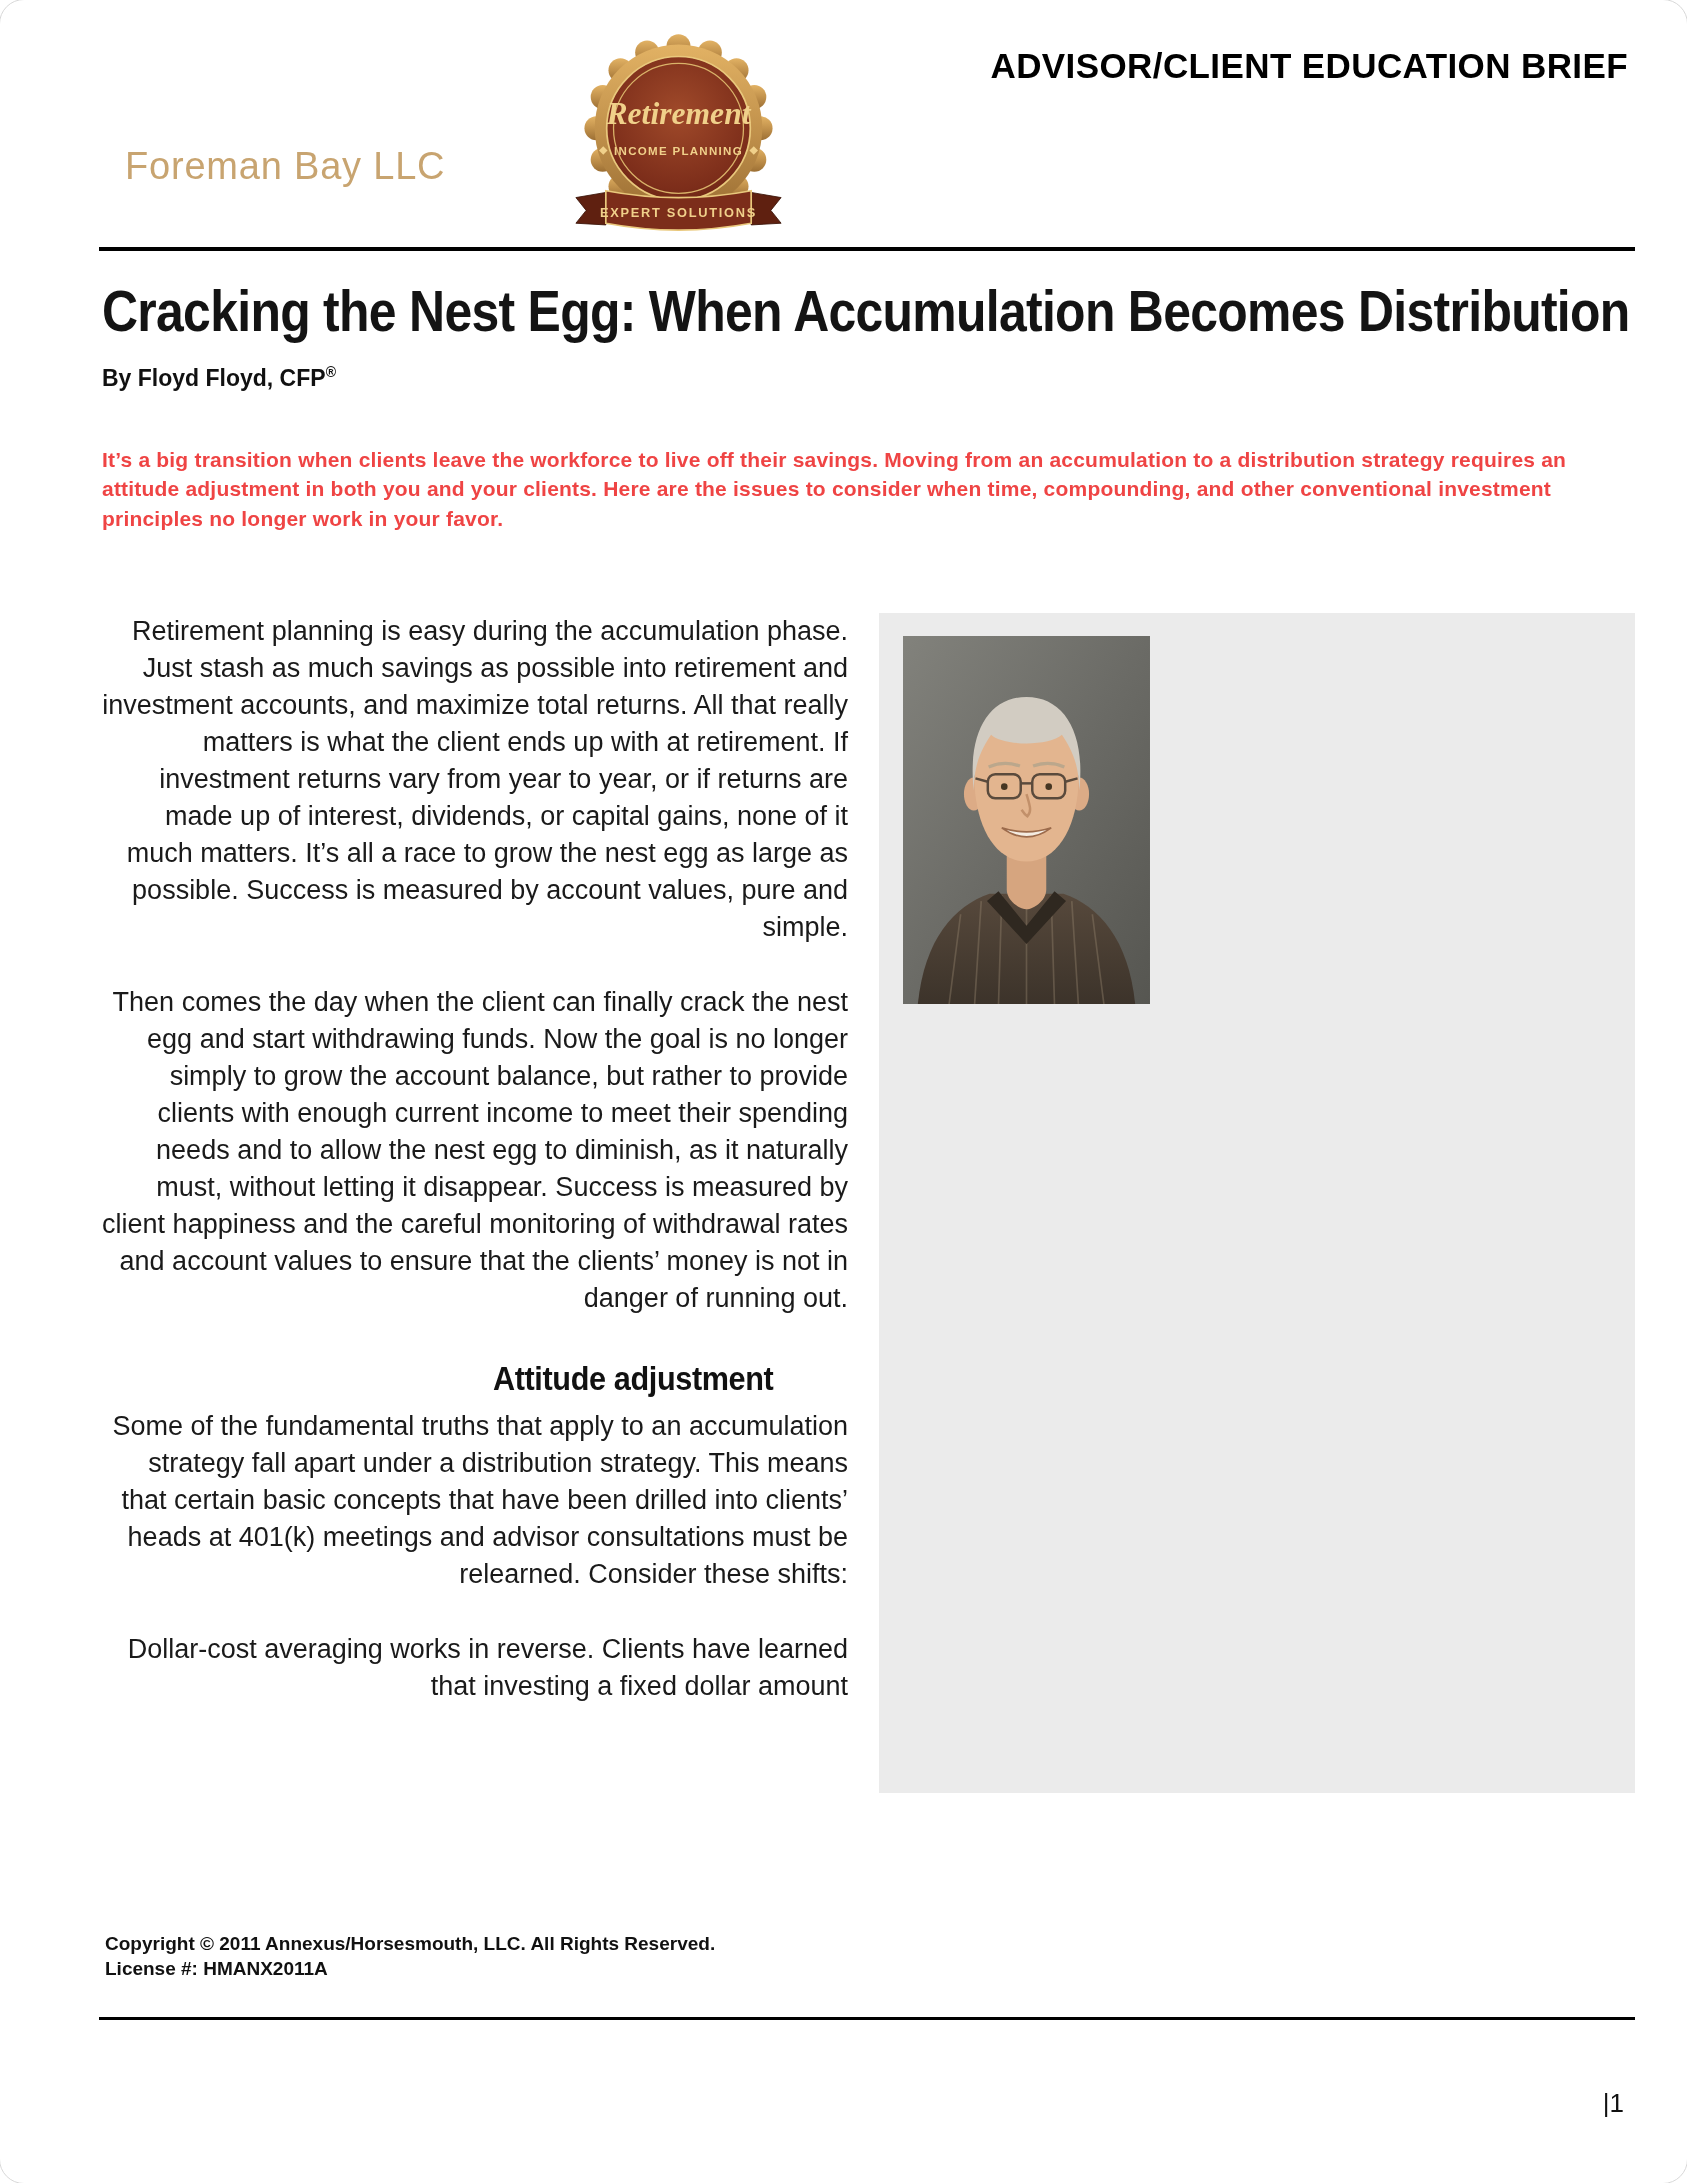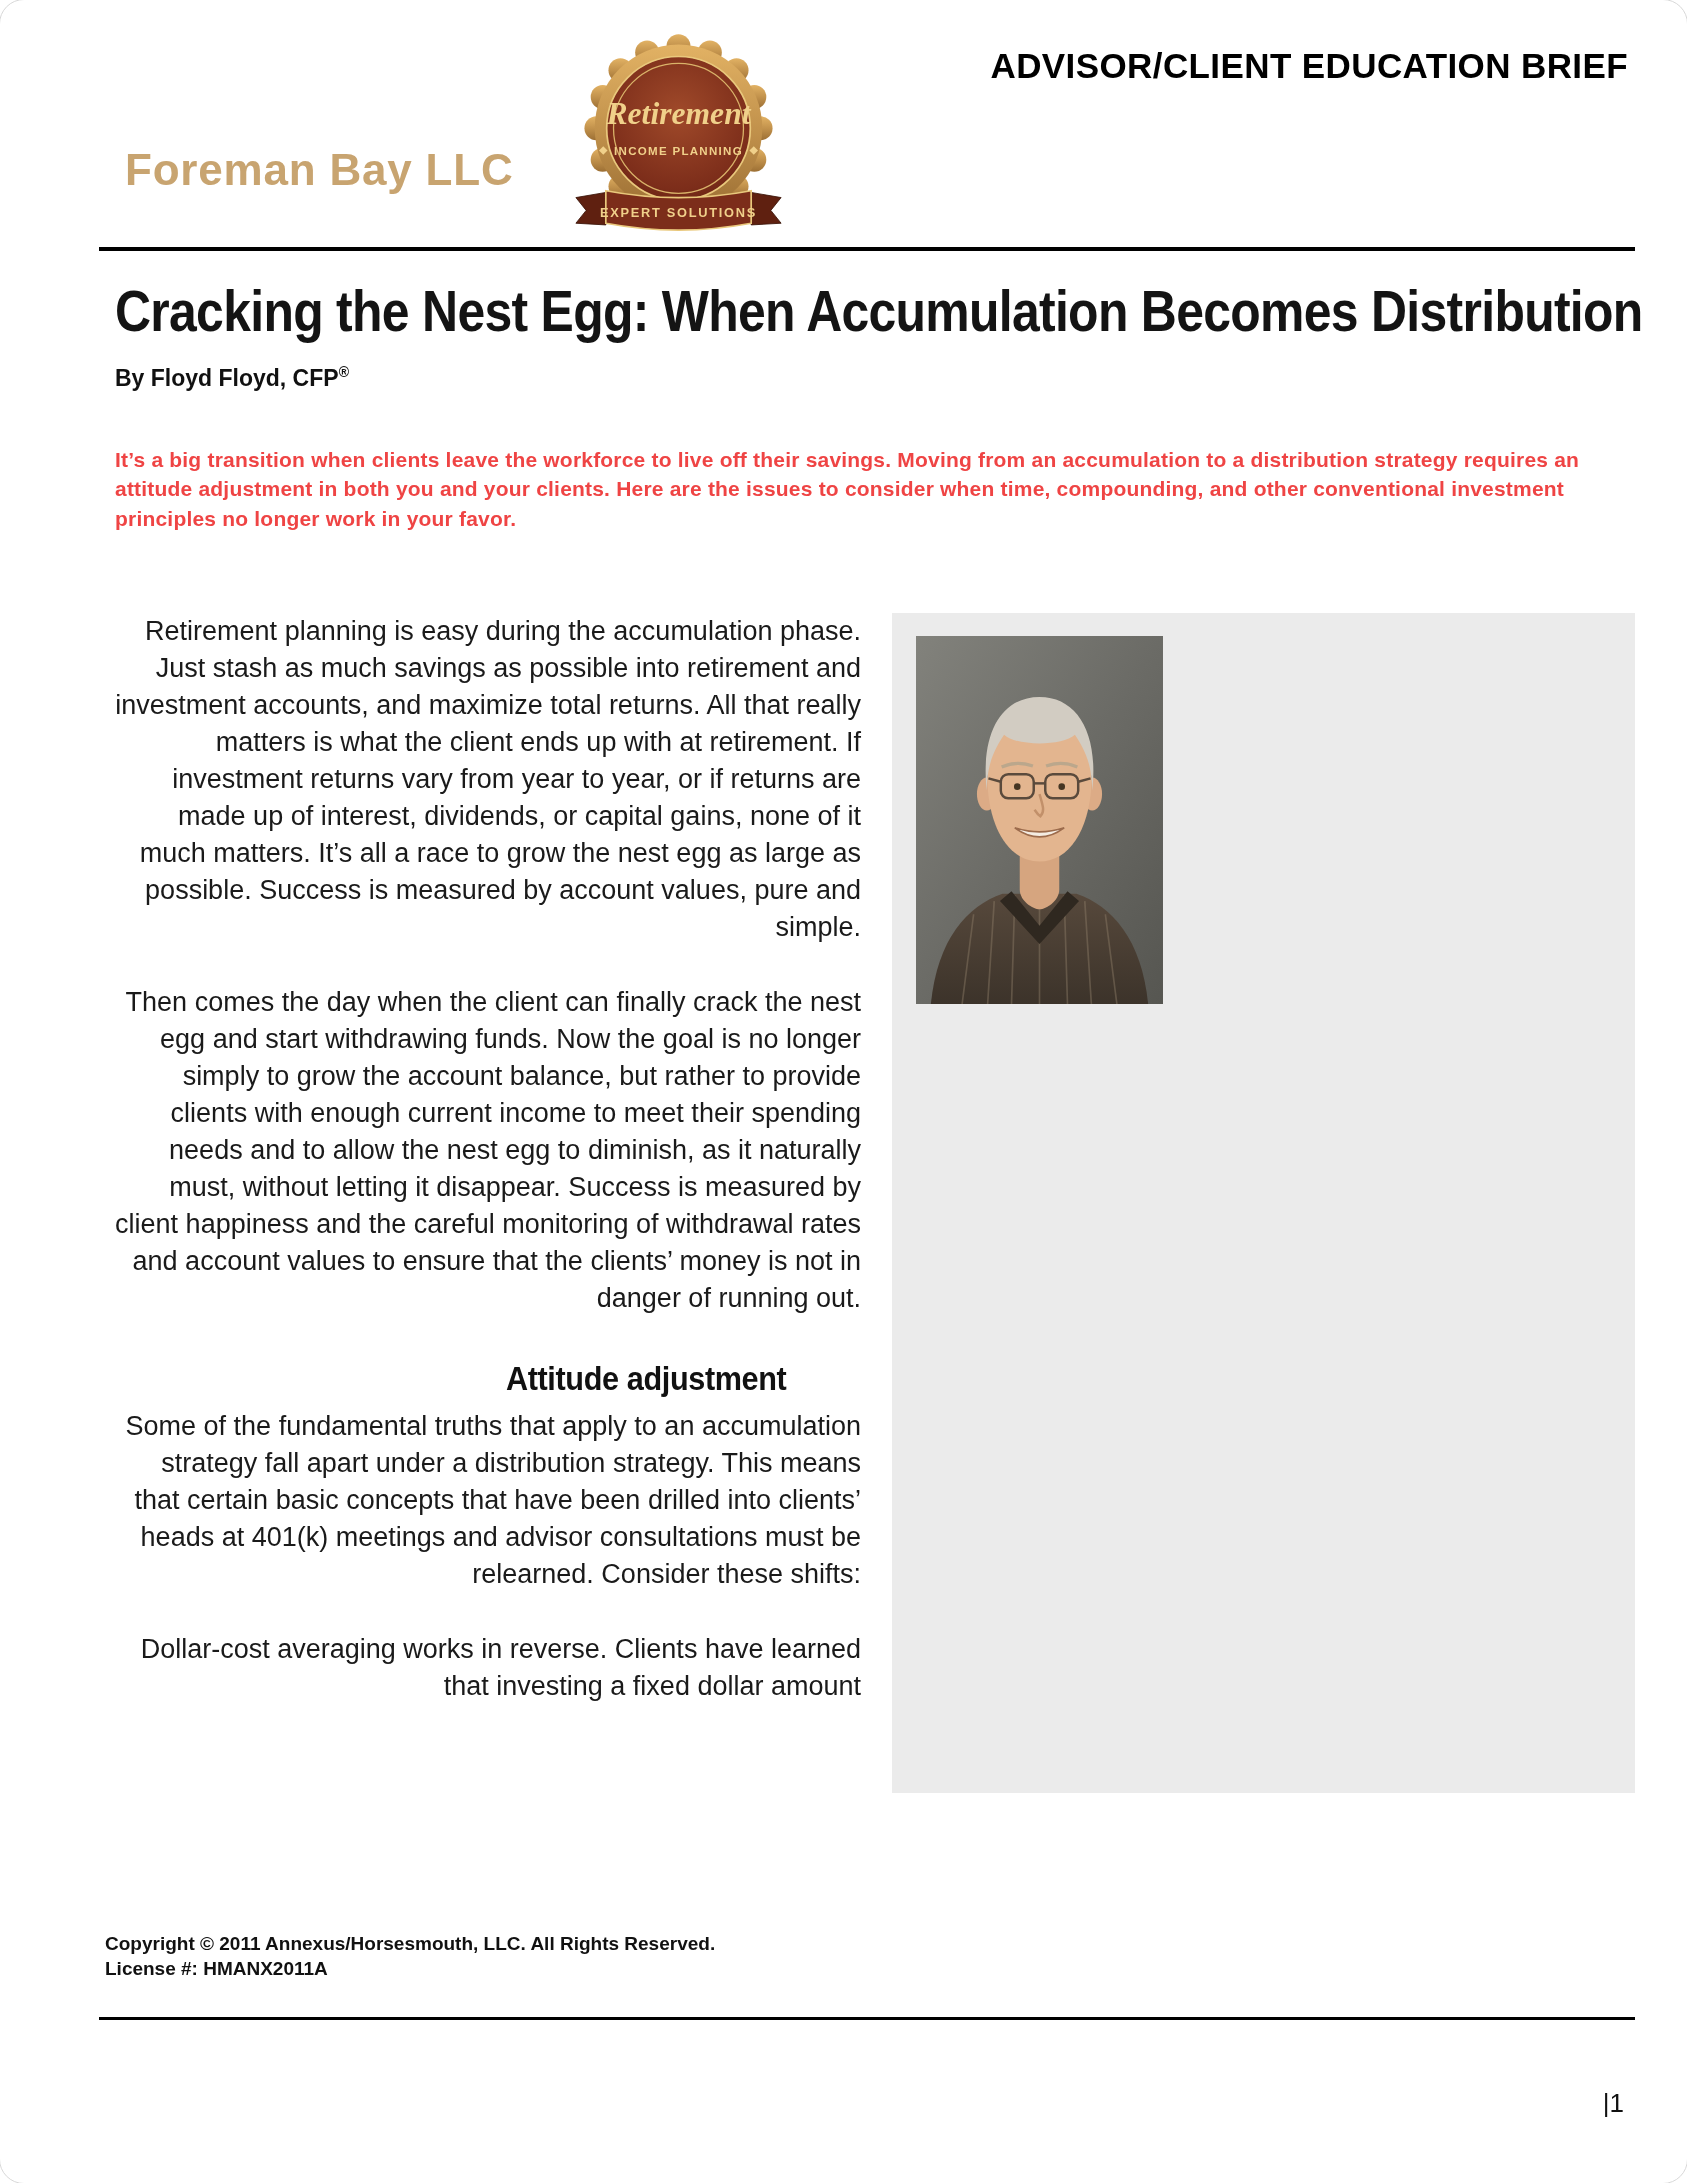--- a/index.html
+++ b/index.html
@@ -10,30 +10,30 @@
     overflow:hidden; outline:0.8px solid #d8d8d8;border-radius:24px;
   }
 
   
   .brief-label {
     position:absolute; top:46px; right:59px;
     font-size:35px; font-weight:bold; letter-spacing:0.4px; color:#000;
   }
   .company {
     position:absolute; left:125px; top:145px;
-    font-size:44px; font-weight:bold; color:#c8a470; letter-spacing:0.8px;
+    font-size:38px; font-weight:normal; color:#c8a470; letter-spacing:0.8px;
   }
   .badge { position:absolute; left:550px; top:30px; width:257px; height:224px; }
   .header-rule {
     position:absolute; left:99px; right:52px; top:247px;
     height:4.1px; background:#000;
   }
 
   
-  .content { position:absolute; left:115px; right:52px; top:277px; }
+  .content { position:absolute; left:102px; right:52px; top:277px; }
   .title {
     font-size:58px; font-weight:bold; color:#141414;
     letter-spacing:-0.8px; white-space:nowrap;
     transform:scaleX(0.86); transform-origin:left center;
   }
   .byline { margin-top:20px; font-size:23px; font-weight:bold; color:#111; }
   .byline sup { font-size:14px; }
   .intro {
     margin-top:53px; max-width:1508px;
     font-size:21px; font-weight:bold; line-height:1.42;

